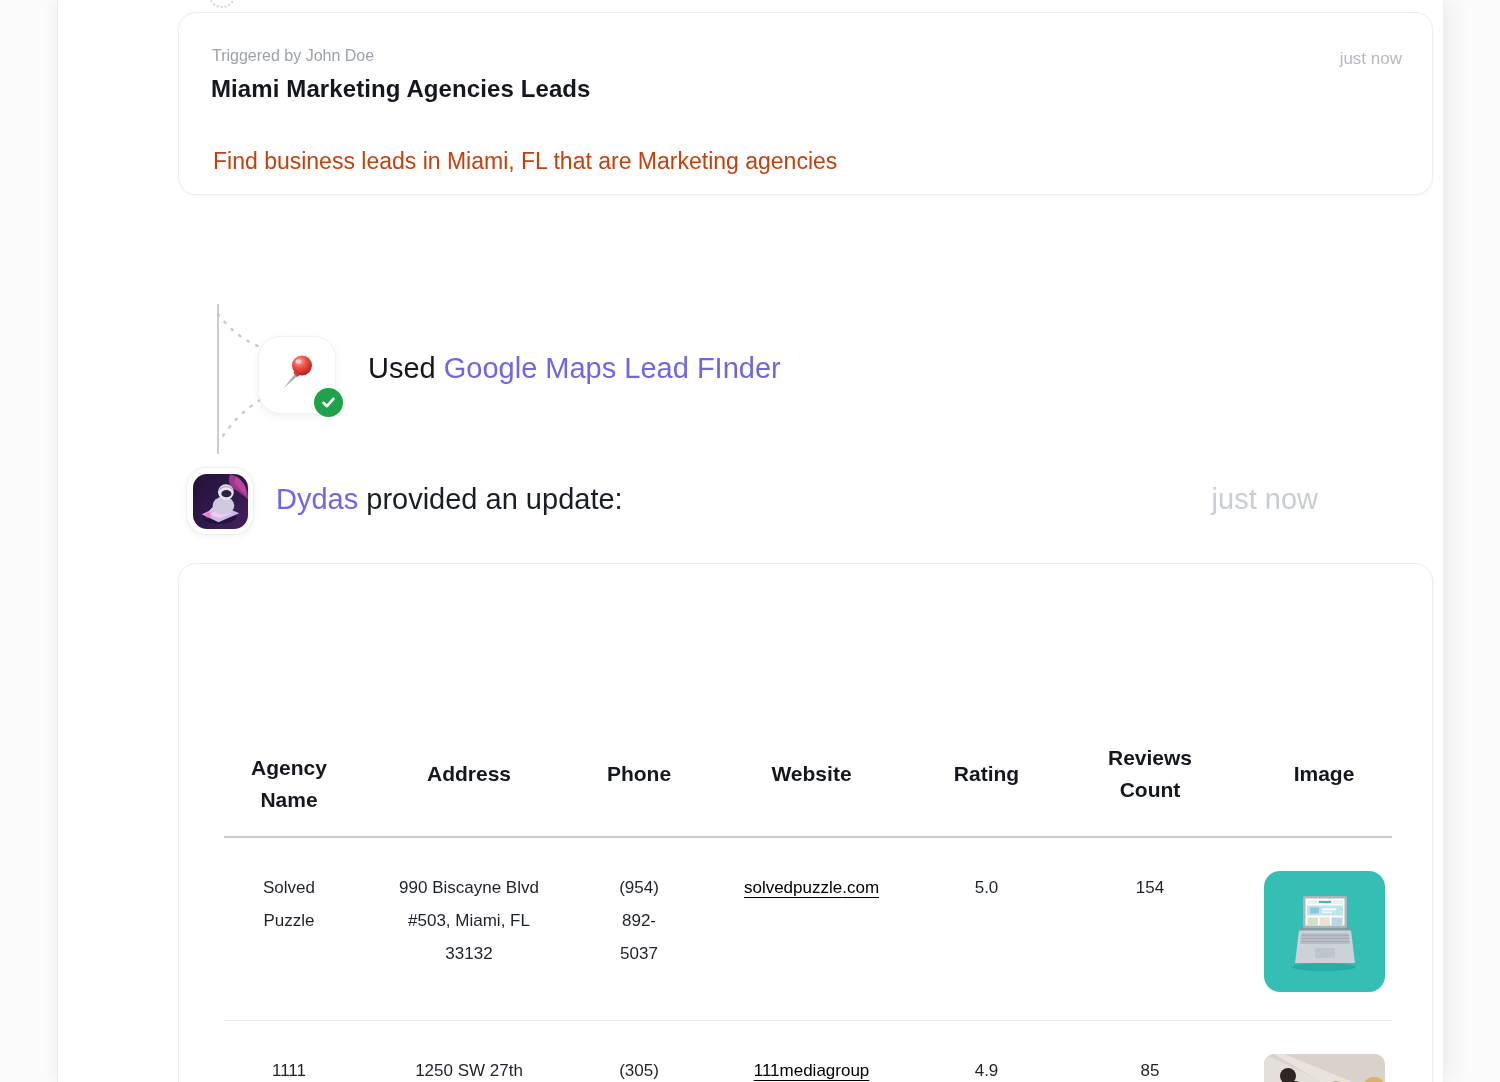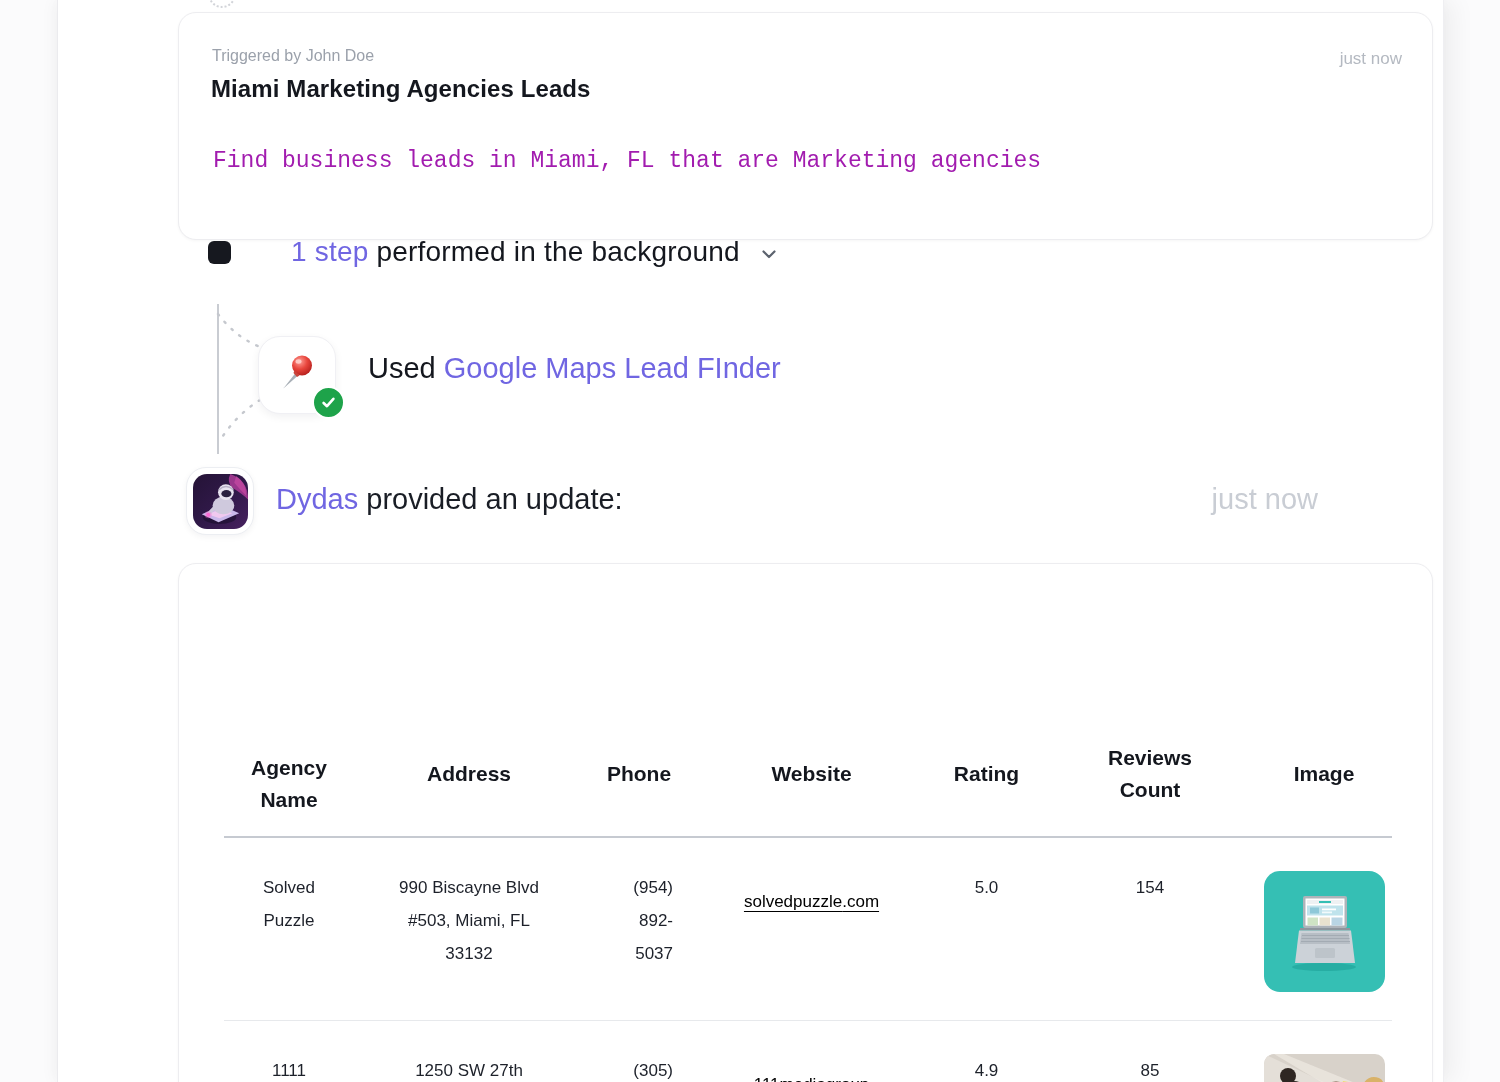--- a/index.html
+++ b/index.html
@@ -9,24 +9,24 @@
            border-left:1px solid #ebebee; border-right:1px solid #efeff2;
            box-shadow:-4px 0 14px rgba(0,0,0,0.035), 10px 0 22px rgba(0,0,0,0.05); }
 
   
   .top-remnant { position:absolute; left:150px; top:-20px; width:28px; height:28px;
                  border:2px dotted #d2d4d9; border-radius:50%; }
 
   
   .card { position:absolute; background:#fff; border:1px solid #ededf0; border-radius:18px;
           box-shadow:0 1px 3px rgba(20,22,30,0.04); }
-  .trigger-card { left:120px; top:12px; width:1255px; height:228px; }
+  .trigger-card { left:120px; top:12px; width:1255px; height:183px; }
   .trigger-by { position:absolute; left:33px; top:34px; font-size:16px; color:#9ba1ab; }
   .trigger-title { position:absolute; left:32px; top:62px; font-size:24px; font-weight:600; color:#14171e; letter-spacing:0.1px; }
-  .trigger-desc { position:absolute; left:34px; top:135px; font-size:23px; color:#a21caf;font-family:Liberation Mono, monospace; }
+  .trigger-desc { position:absolute; left:34px; top:135px; font-size:23px; color:#c2410c; }
   .trigger-time { position:absolute; right:30px; top:36px; font-size:17px; color:#b4b9c1; }
 
   
   .step-summary { position:absolute; left:150px; top:236px; display:flex; align-items:center; gap:14px; cursor:pointer; }
   .stop-square { width:23px; height:23px; border-radius:6px; background:#16181f; flex:0 0 auto; margin-right:46px; }
   .step-summary-text { font-size:28px; color:#14171e; letter-spacing:0.2px; white-space:nowrap; }
   .step-summary-text .count { color:#7066e2; }
   .chev { margin-left:4px; margin-top:4px; }
 
   
@@ -66,51 +66,44 @@
                      padding:18px 4px 20px; border-bottom:2px solid #c6cad1; line-height:32px; }
   .result-table td { font-size:17px; color:#1d212a; text-align:center; vertical-align:top;
                      padding:33px 4px 28px; line-height:33px; }
   .result-table tr.row-1 td { border-bottom:1px solid #e7e9ec; }
   .hw { display:inline-block; }
   .hw-agency { max-width:92px;margin-top:20px; }
   .hw-reviews { max-width:116px;text-align:center; }
   .cw { display:inline-block; }
   .cw-agency { max-width:82px; }
   .cw-address { max-width:142px; }
-  .cw-phone { max-width:68px;text-align:right; }
+  .cw-phone { max-width:68px; }
   .weblink { display:inline-block; max-width:152px; color:#000000; text-decoration:underline;
              text-underline-offset:4px; cursor:pointer; word-wrap:break-word; }
   .tile { width:121px; height:121px; border-radius:16px; margin:0 auto; overflow:hidden; position:relative; }
   .tile-teal { background:#35bfb4; }
   .tile-photo { border-radius:10px; height:122px; }
 
-  a { color:inherit;margin-top:14px; }
+  a { color:inherit; }
 </style>
 </head>
 <body>
 
 <div class="viewport">
   <div class="panel">
 
     <div class="top-remnant"></div>
 
     <div class="card trigger-card">
       <div class="trigger-by">Triggered by John Doe</div>
       <div class="trigger-title">Miami Marketing Agencies Leads</div>
       <div class="trigger-desc">Find business leads in Miami, FL that are Marketing agencies</div>
       <div class="trigger-time">just now</div>
     </div>
 
-    <div class="step-summary">
-      <span class="stop-square"></span>
-      <span class="step-summary-text"><span class="count">1 step</span><span> performed in the background</span></span>
-      <svg class="chev" width="22" height="22" viewBox="0 0 22 22" fill="none">
-        <path d="M5.5 8.5 L11 14 L16.5 8.5" stroke="#5c636e" stroke-width="2.2" stroke-linecap="round" stroke-linejoin="round"></path>
-      </svg>
-    </div>
 
     <svg class="connector" width="120" height="166" viewBox="0 0 120 166" fill="none">
       <path d="M20 8 V 158" stroke="#c9ccd2" stroke-width="2"></path>
       <path d="M20 18 C 34 36, 46 44, 62 51" stroke="#c5c8ce" stroke-width="2.4" stroke-dasharray="1.5 8.5" stroke-linecap="round"></path>
       <path d="M62 104 C 46 114, 32 128, 21 146" stroke="#c5c8ce" stroke-width="2.4" stroke-dasharray="1.5 8.5" stroke-linecap="round"></path>
     </svg>
 
     <div class="tool-card">
       <svg class="pin" width="46" height="46" viewBox="0 0 46 46" fill="none">
         <defs>

